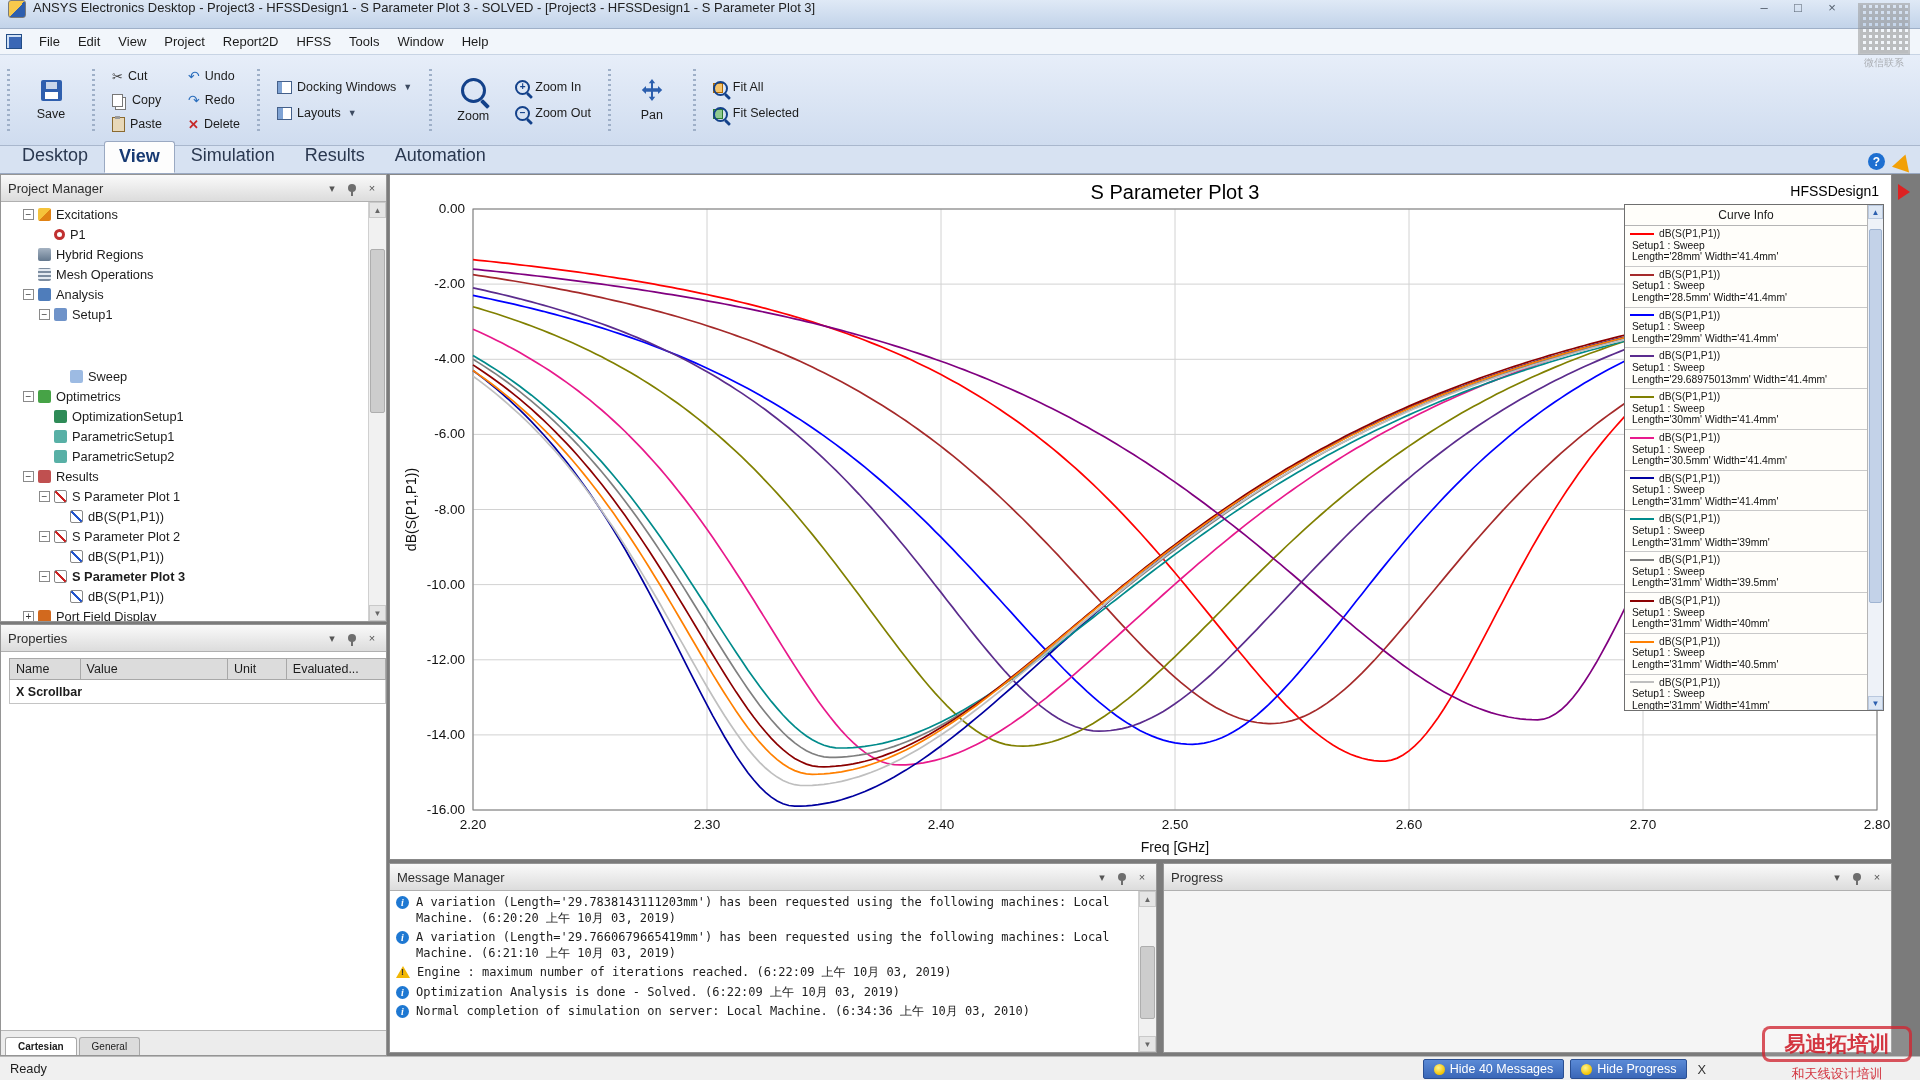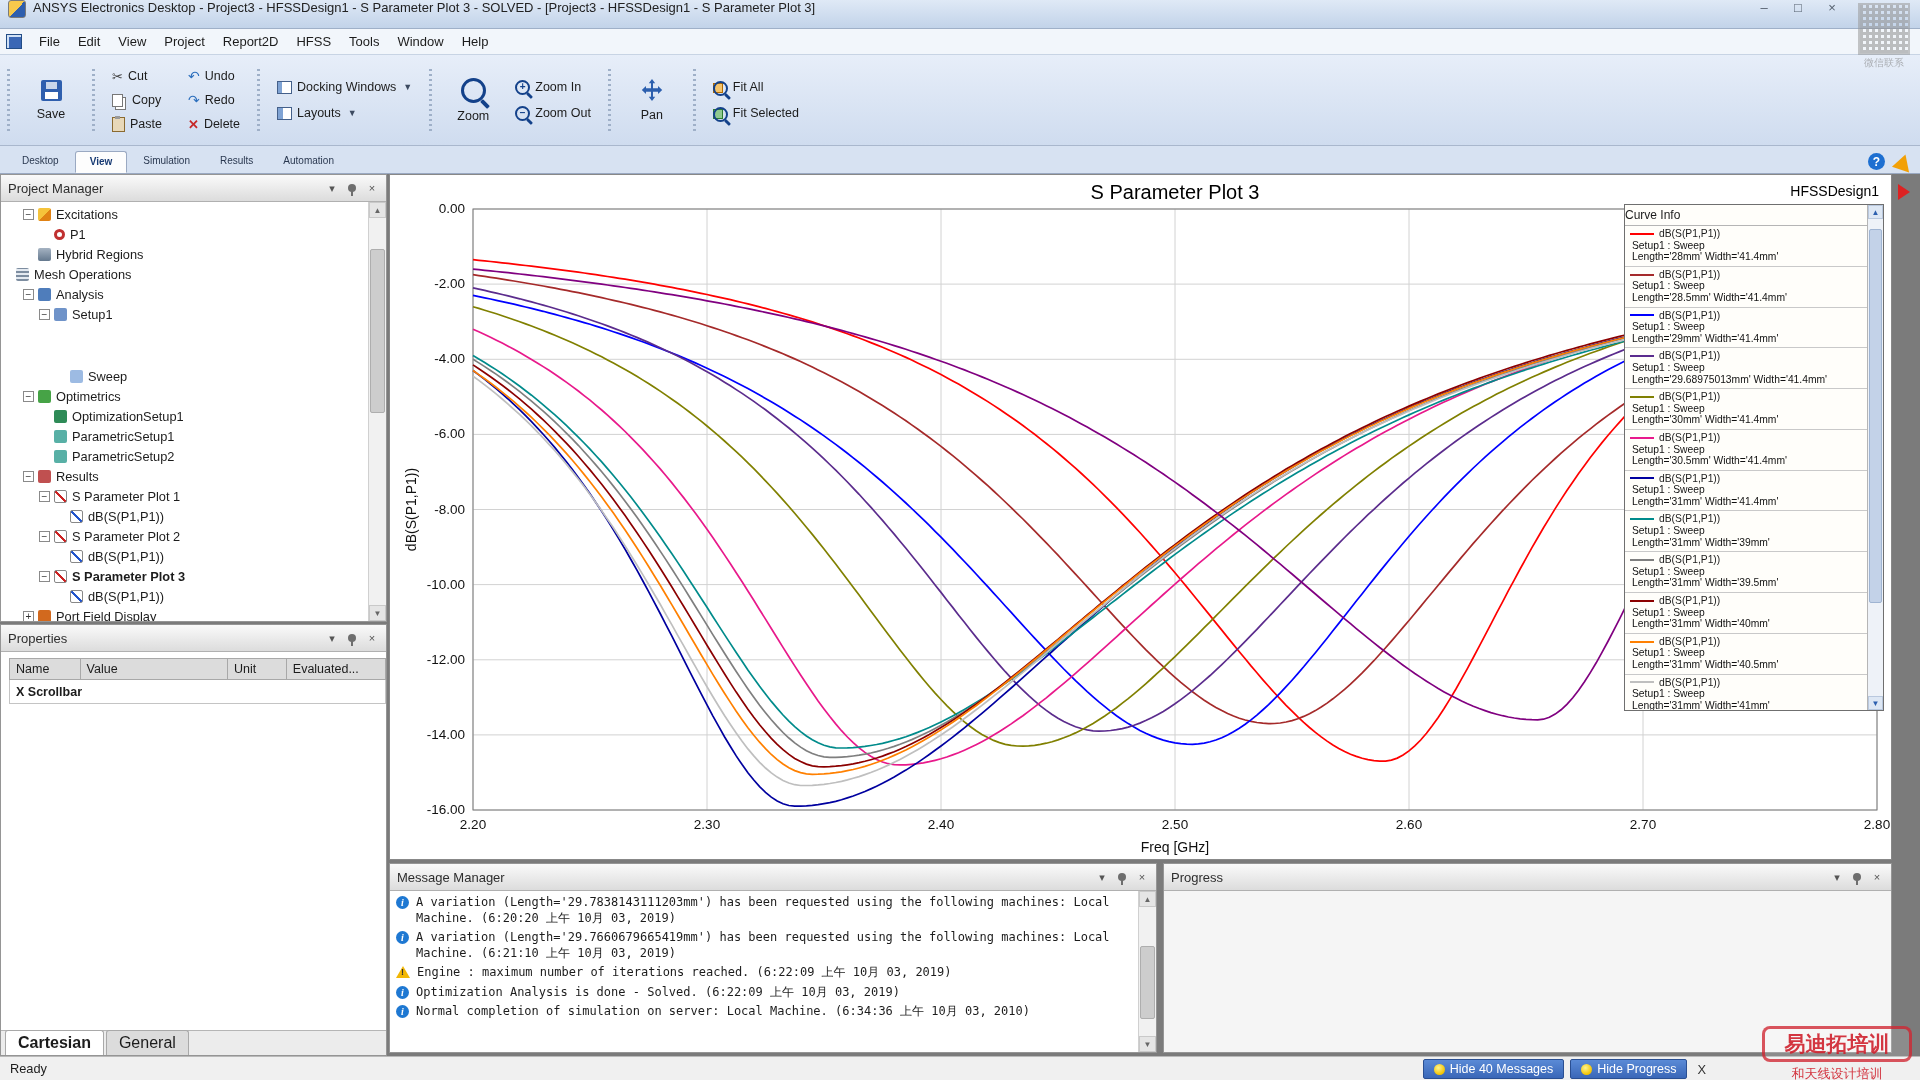--- a/index.html
+++ b/index.html
@@ -56,21 +56,21 @@
   .mag.minus::before{content:"−";}
   .mag.big{width:19px;height:19px;border-width:3px;}
   .mag.big::after{width:10px;height:4px;right:-7px;bottom:-6px;}
   .fitwrap{position:relative;width:15px;height:13px;flex:none;}
   .fitwrap .sq{position:absolute;left:0;top:2px;width:8px;height:8px;border:1px solid #b26a00;background:#f4c36a;}
   .fitwrap .mag{position:absolute;right:0;top:0;}
   .ico-pan{width:24px;height:24px;flex:none;}
   
   .tabrow{position:absolute;left:0;top:146px;width:100%;height:28px;background:#d7e2f2;
     border-bottom:1px solid #9aa9c2;display:flex;align-items:flex-end;padding:0 8px;box-sizing:border-box;}
-  .rtab{padding:4px 14px 5px;font-size:10px;color:#2a3850;border-radius:3px 3px 0 0;margin-top:44px;}
+  .rtab{padding:4px 14px 5px;font-size:18px;color:#2a3850;border-radius:3px 3px 0 0;margin-top:44px;}
   .rtab.active{background:#fdfdfd;border:1px solid #9aa9c2;border-bottom-color:#fdfdfd;font-weight:bold;color:#173a73;}
   .tr-right{margin-left:auto;display:flex;align-items:center;gap:9px;padding-bottom:3px;}
   .help-ico{width:17px;height:17px;border-radius:50%;background:#1d6fd1;color:#fff;font-weight:bold;
     display:flex;align-items:center;justify-content:center;font-size:12px;}
   .ansys-logo{width:0;height:0;border-left:9px solid transparent;border-right:9px solid transparent;border-bottom:16px solid #f2a007;transform:rotate(18deg);}
   
   .main{position:absolute;left:0;top:174px;width:1920px;height:882px;background:#7b7b7b;}
   .panel{position:absolute;background:#f0f0f0;border:1px solid #959595;box-sizing:border-box;display:flex;flex-direction:column;}
   .phdr{height:26px;flex:none;background:linear-gradient(#fafafa,#dcdcdc);border-bottom:1px solid #b0b0b0;
     display:flex;align-items:center;padding:0 7px;font-size:13px;color:#2e2e2e;gap:6px;}
@@ -110,34 +110,34 @@
   .sb-thumb{position:absolute;left:1px;right:1px;background:#cdcdcd;border:1px solid #aeaeae;border-radius:2px;}
   
   #props{left:0;top:450px;width:387px;height:432px;}
   .props-body{flex:1;background:#fff;position:relative;overflow:hidden;}
   .ptable{position:absolute;left:8px;top:6px;border-collapse:collapse;font-size:12.5px;}
   .ptable th{background:#dcdcdc;border:1px solid #a8a8a8;font-weight:normal;padding:3px 6px;text-align:left;}
   .ptable td{border:1px solid #c4c4c4;padding:3px 6px;height:17px;}
   .cellbold{font-weight:bold;}
   .checkbox{display:inline-block;width:12px;height:12px;border:1px solid #555;background:#fff;}
   .props-tabs{flex:none;height:24px;background:#ececec;border-top:1px solid #b5b5b5;display:flex;align-items:flex-end;padding-left:4px;gap:2px;}
-  .ptab{font-size:16px;padding:3px 12px;border:1px solid #a9a9a9;border-bottom:none;background:#dcdcdc;border-radius:3px 3px 0 0;}
+  .ptab{font-size:10px;padding:3px 12px;border:1px solid #a9a9a9;border-bottom:none;background:#dcdcdc;border-radius:3px 3px 0 0;}
   .ptab.active{background:#fff;font-weight:bold;}
   
   #chartp{left:389px;top:0;width:1503px;height:686px;background:#fff;border:1px solid #888;}
   .chart-title{position:absolute;left:83px;top:6px;width:1404px;text-align:center;font-size:20px;color:#000;}
   .design-label{position:absolute;right:12px;top:8px;font-size:14px;color:#000;}
   #plot{position:absolute;left:0;top:0;}
   svg text.tick{font:13.5px "Liberation Sans",sans-serif;fill:#111;}
   svg text.alabel{font:14px "Liberation Sans",sans-serif;fill:#111;}
   
   .legend{position:absolute;left:1234px;top:29px;width:260px;height:507px;background:#fffefa;
     border:1px solid #6f6f6f;display:flex;box-sizing:border-box;}
   .lg-content{flex:1;overflow:hidden;}
-  .lg-title{font-size:12px;padding:3px 0;border-bottom:1px solid #b5b5b5;}
+  .lg-title{text-align:center;font-size:12px;padding:3px 0;border-bottom:1px solid #b5b5b5;}
   .lg-entry{border-bottom:1px solid #c9c9c9;padding:2px 5px 3px;font-size:10.3px;line-height:11.6px;}
   .lg-l1{display:flex;align-items:center;gap:5px;}
   .lg-swatch{width:24px;height:2px;flex:none;}
   .lg-l2,.lg-l3{padding-left:2px;color:#111;}
   .lg-scroll{width:15px;flex:none;background:#eef2f8;border-left:1px solid #b5b5b5;display:flex;flex-direction:column;align-items:center;}
   .lg-scroll .sb-btn{height:14px;color:#2c5fae;background:#dde7f4;border-color:#b9c8de;}
   .lg-scroll .sb-thumb{background:#c3d2e8;border-color:#9fb4d2;}
   
   #mm{left:389px;top:689px;width:768px;height:190px;}
   .mm-body{flex:1;background:#fff;display:flex;overflow:hidden;}
@@ -335,21 +335,21 @@
             <div class="trow" style="padding-left: 38px;">
               <span class="texp-sp"></span>
               <span class="ti ti-port"></span>
               <span class="tlabel">P1</span>
             </div>
             <div class="trow" style="padding-left: 22px;">
               <span class="texp-sp"></span>
               <span class="ti ti-hybrid"></span>
               <span class="tlabel">Hybrid Regions</span>
             </div>
-            <div class="trow" style="">
+            <div class="trow" style="padding-left: 22px;">
               <span class="texp-sp"></span>
               <span class="ti ti-mesh"></span>
               <span class="tlabel">Mesh Operations</span>
             </div>
             <div class="trow" style="padding-left: 22px;">
               <span class="texp">−</span>
               <span class="ti ti-analysis"></span>
               <span class="tlabel">Analysis</span>
             </div>
             <div class="trow" style="padding-left: 38px;">

